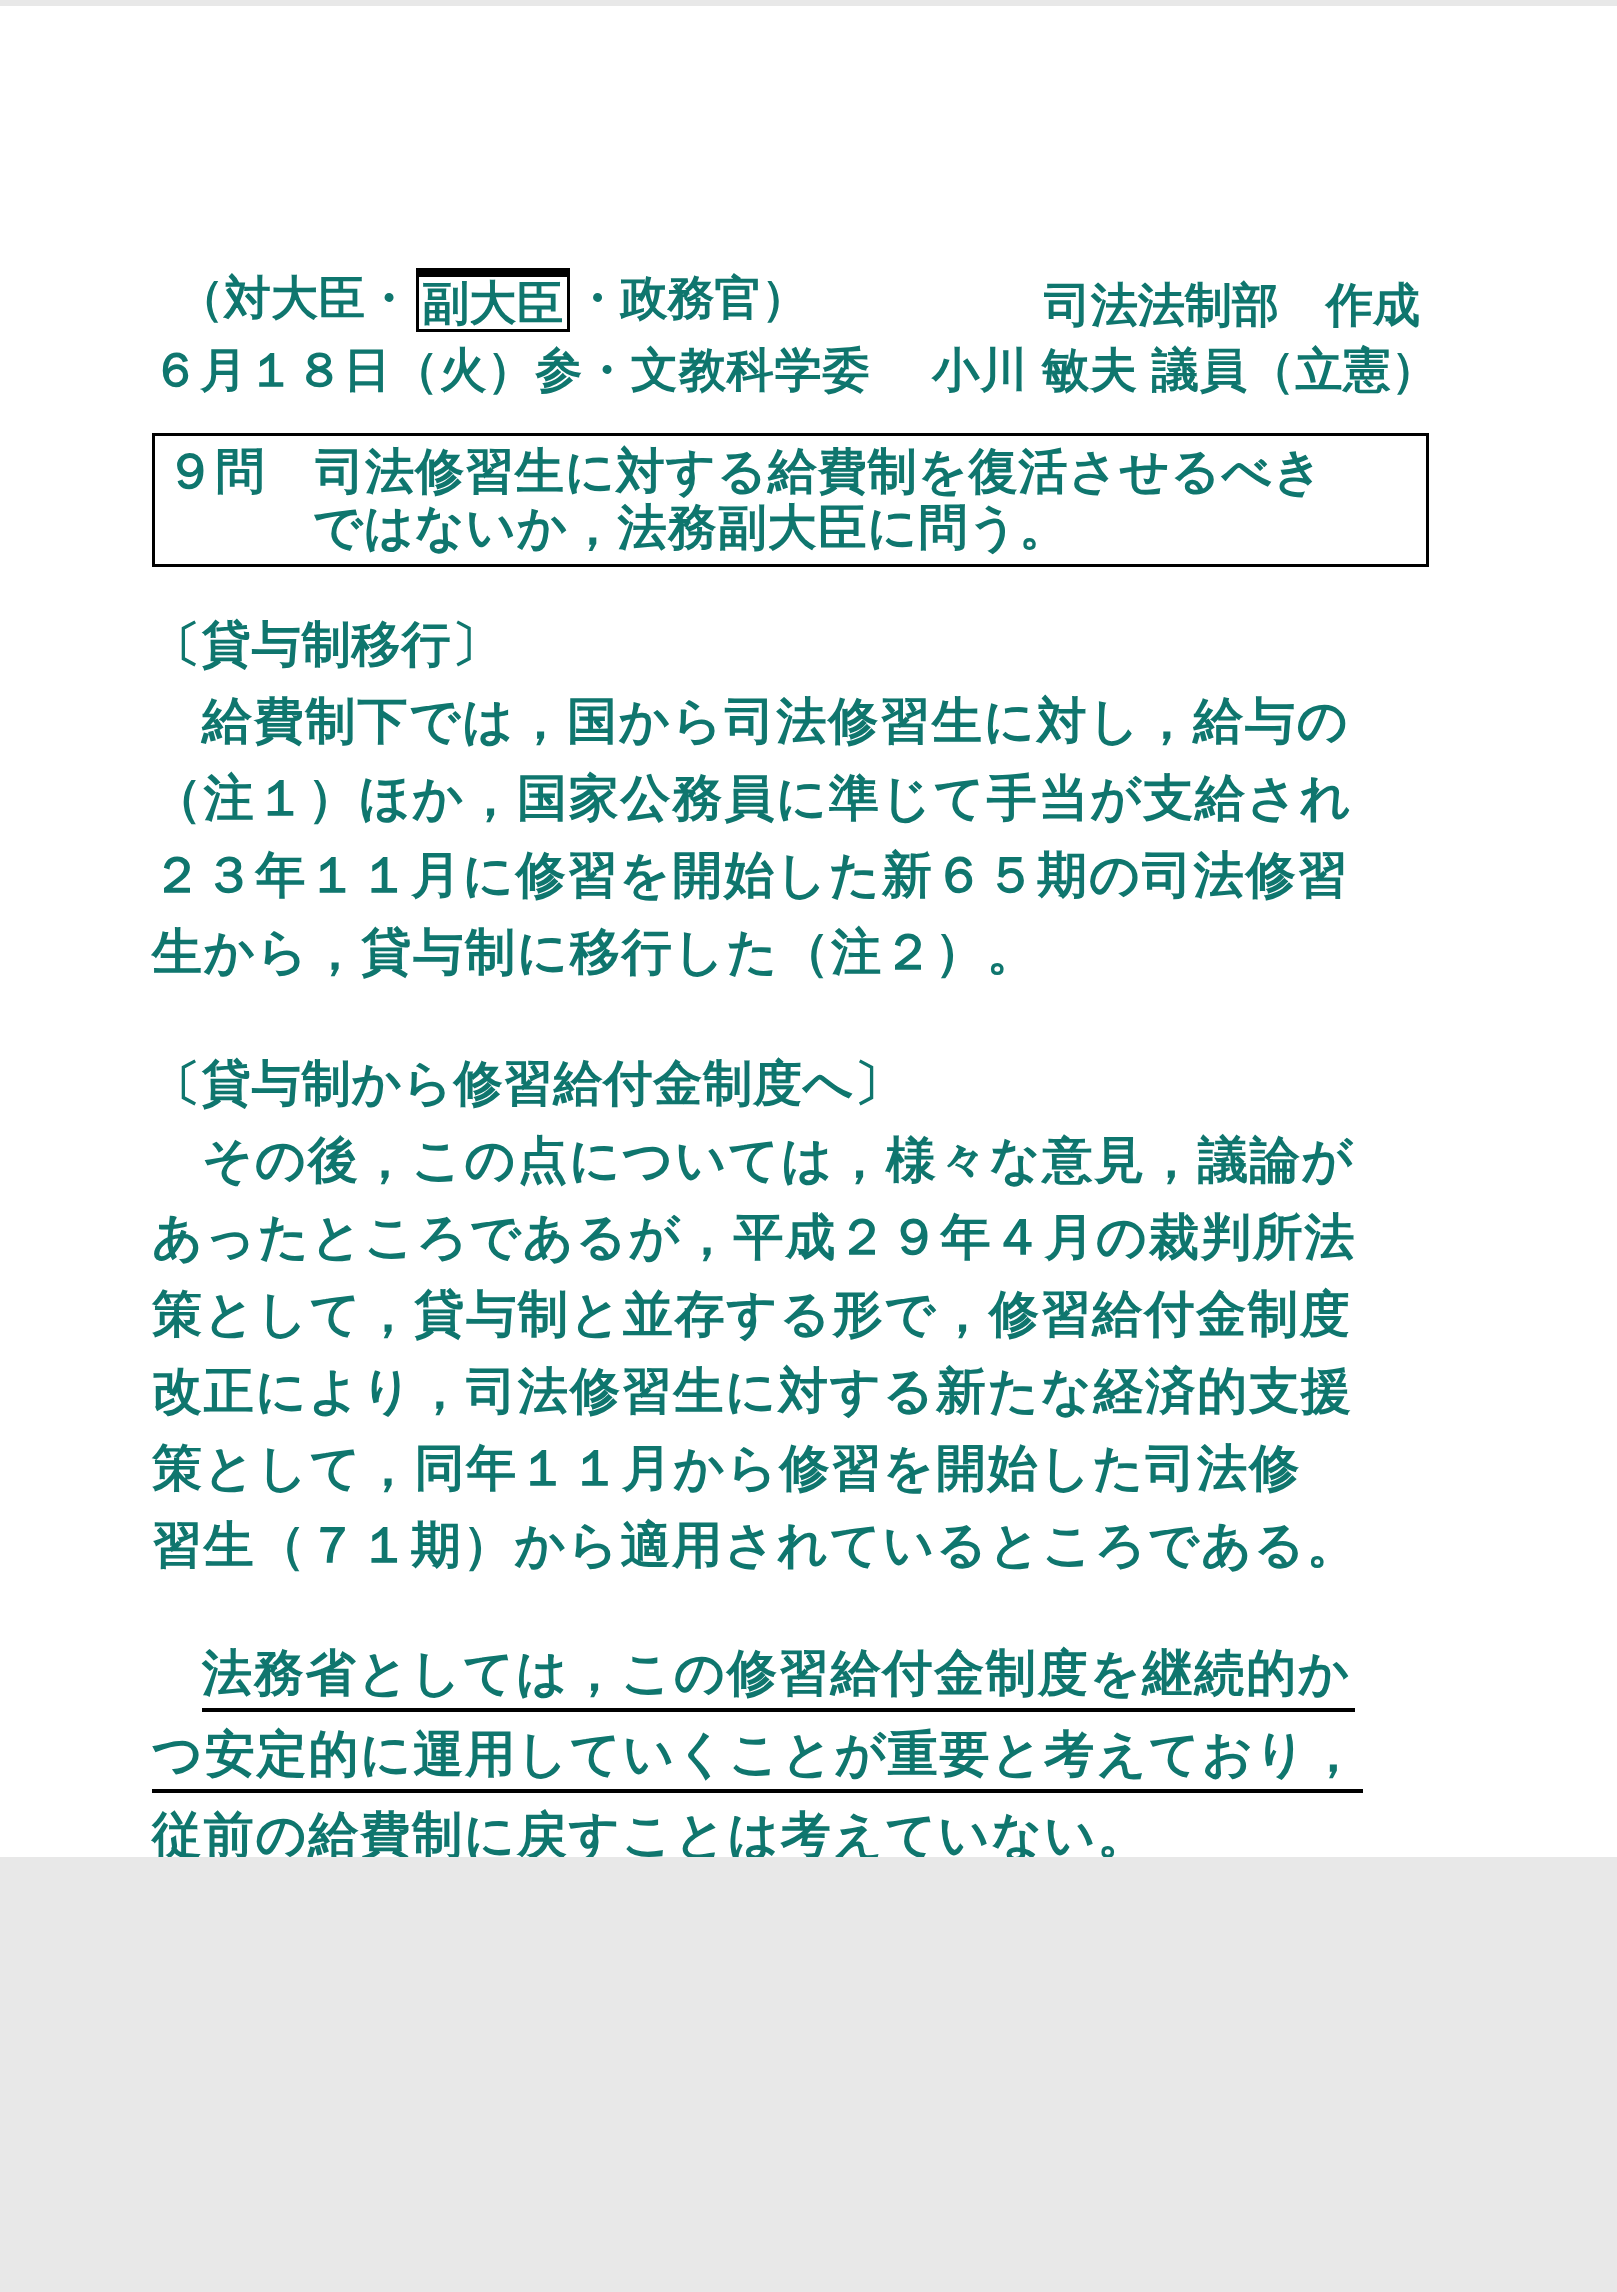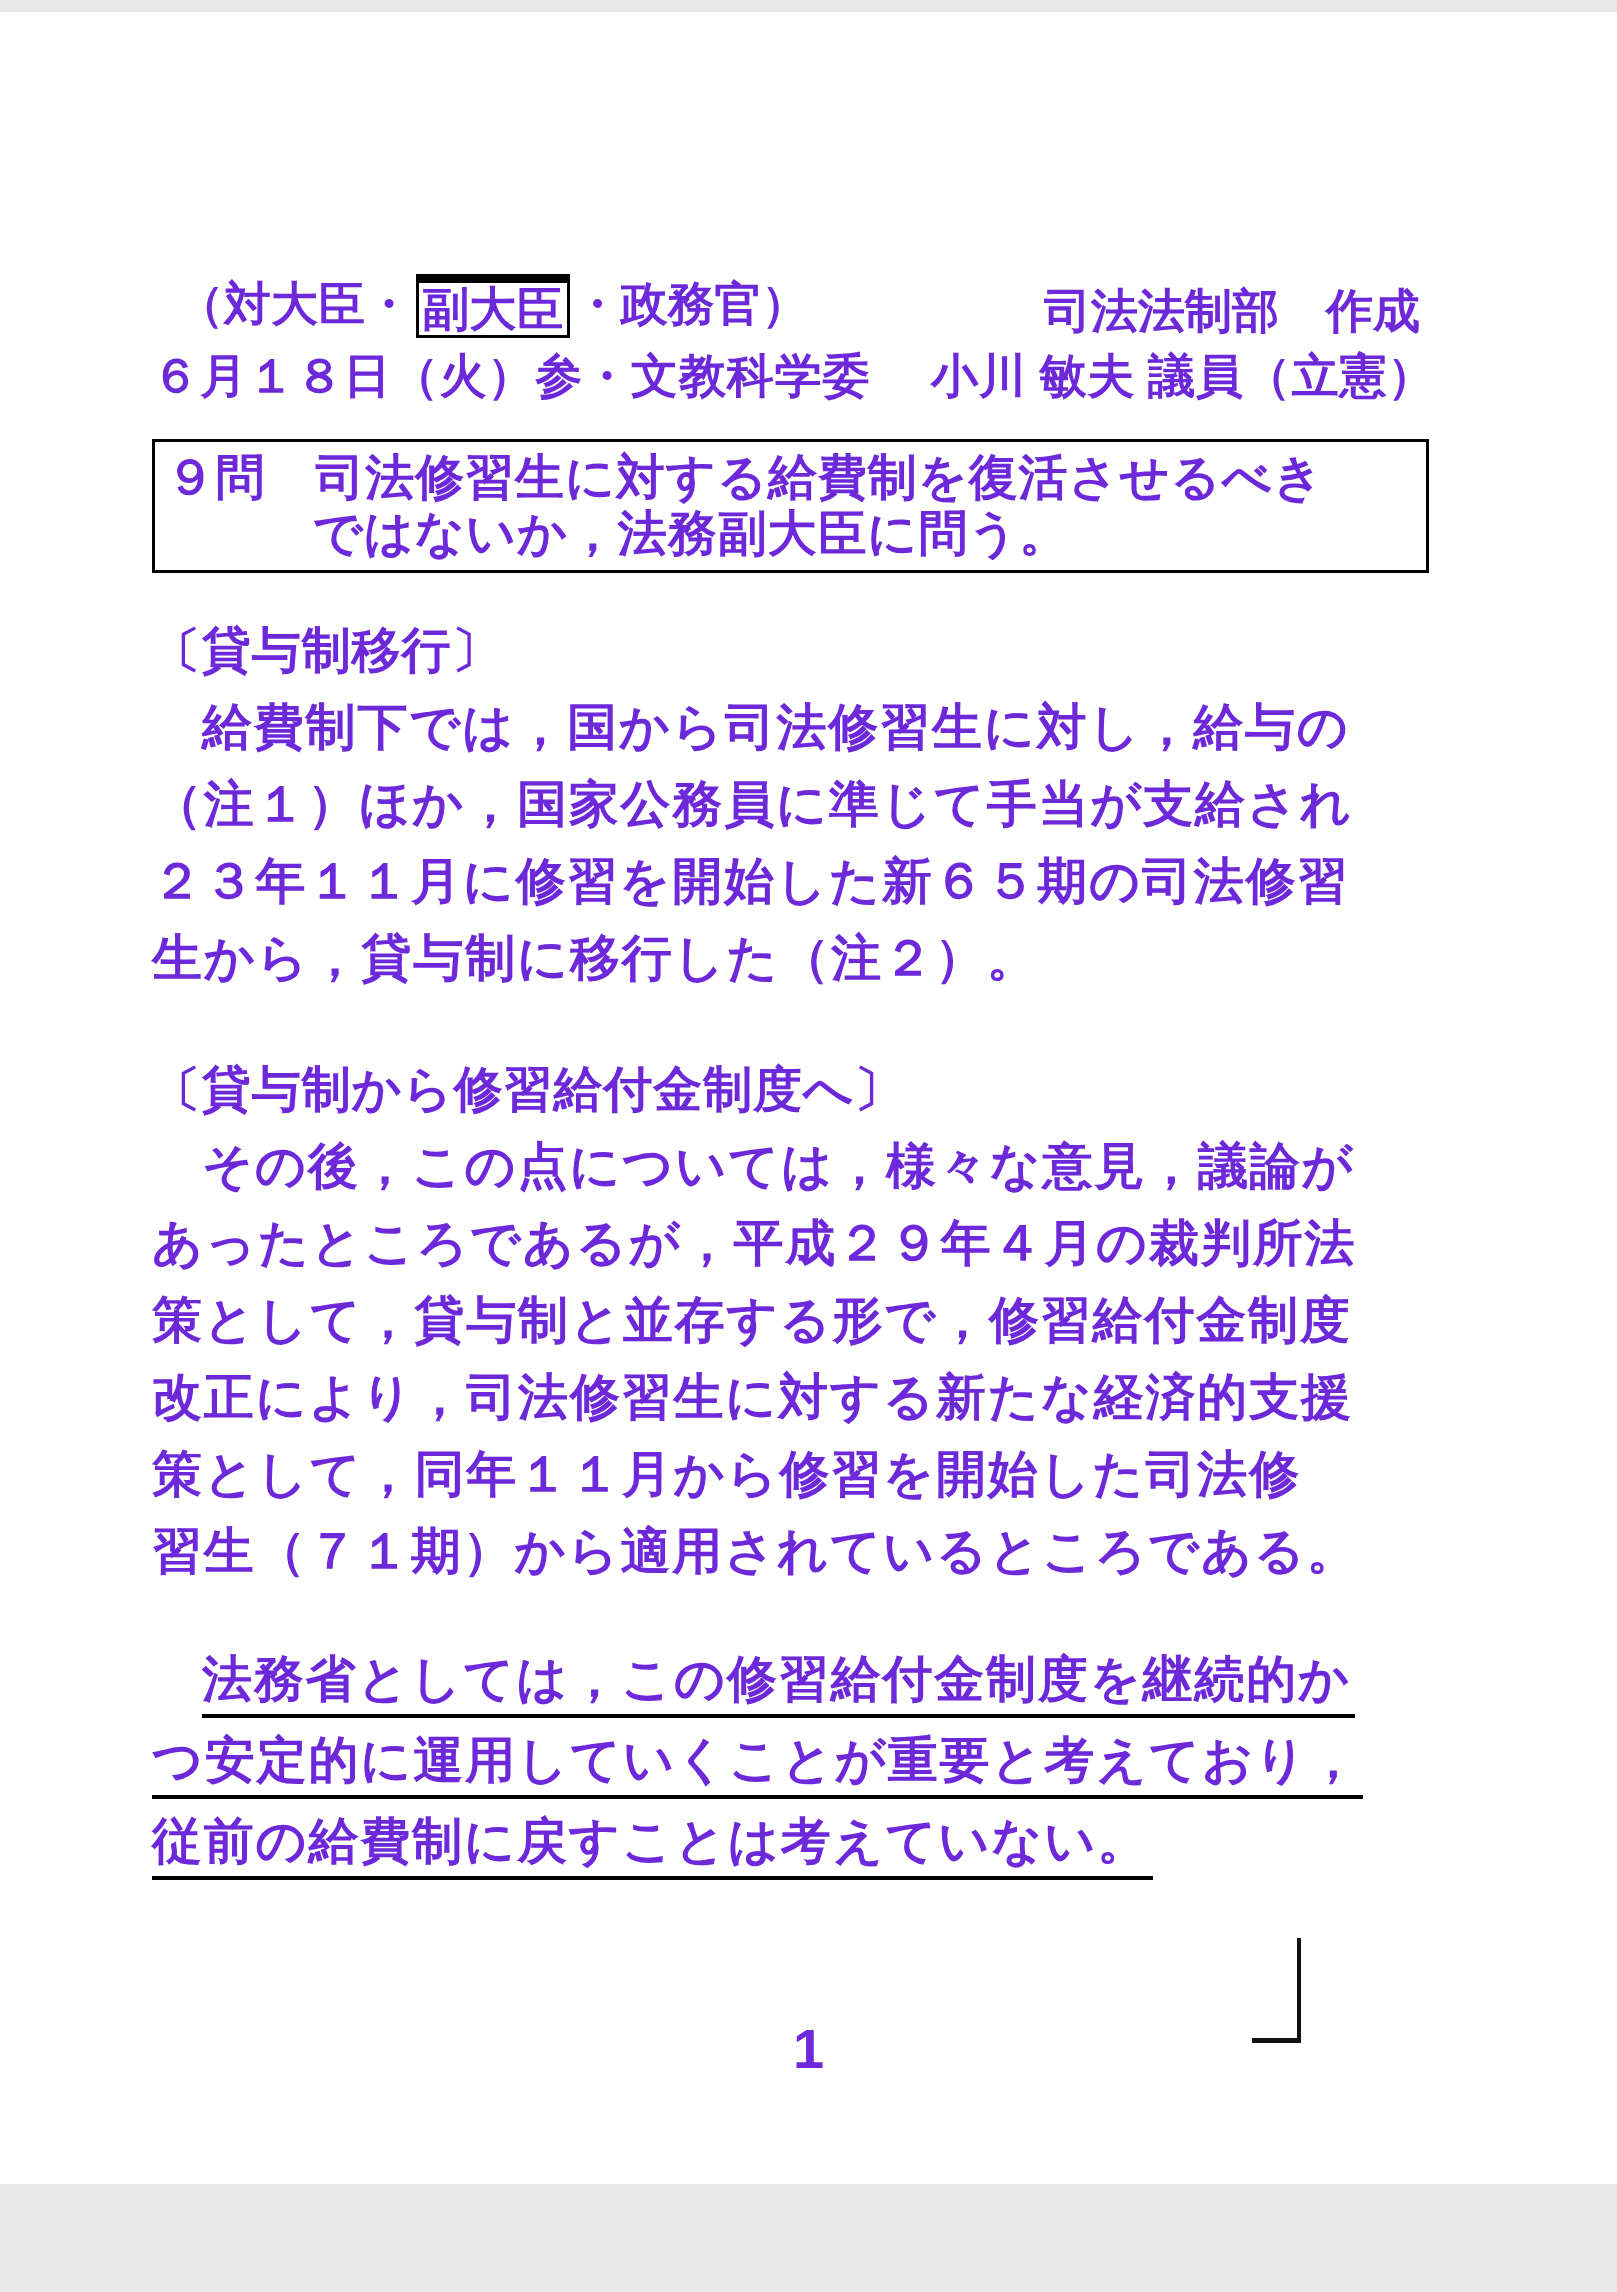--- a/index.html
+++ b/index.html
@@ -1,21 +1,21 @@
 <!DOCTYPE html>
 <html style="font-size:14.3px"><head>
 <meta charset="utf-8">
 <style>
   html,body{margin:0;padding:0;background:#e8e8e8;}
   .page{
     position:relative;
-    width:1617px;height:2172px;
-    margin:12px auto;
+    width:1617px;height:1851px;
+    margin:6px auto;
     background:#ffffff;
-    color:#6d28d9;
+    color:#0f766e;
     font-family:"Liberation Sans","DejaVu Sans",sans-serif;
     overflow:hidden;
   }
   .content{
     position:absolute;
     left:152px; right:188px; top:262px;
   }
   
   .hline1{
     display:flex;
@@ -37,21 +37,20 @@
     line-height:1.05;
     vertical-align:-5.4px;
   }
   .hline2{
     margin-top:10.7px;
     font-size:47px;
     line-height:54px;
     white-space:nowrap;
     font-weight:600;
     letter-spacing:0.9px;
-    font-family:Liberation Serif, serif;
   }
   
   .qbox{
     margin-top:36px;
     border:3.6px solid #000;
     padding:7.2px 10.7px 9px 10.7px;
     font-size:49px;
     font-weight:600;
     letter-spacing:0.9px;
   }

